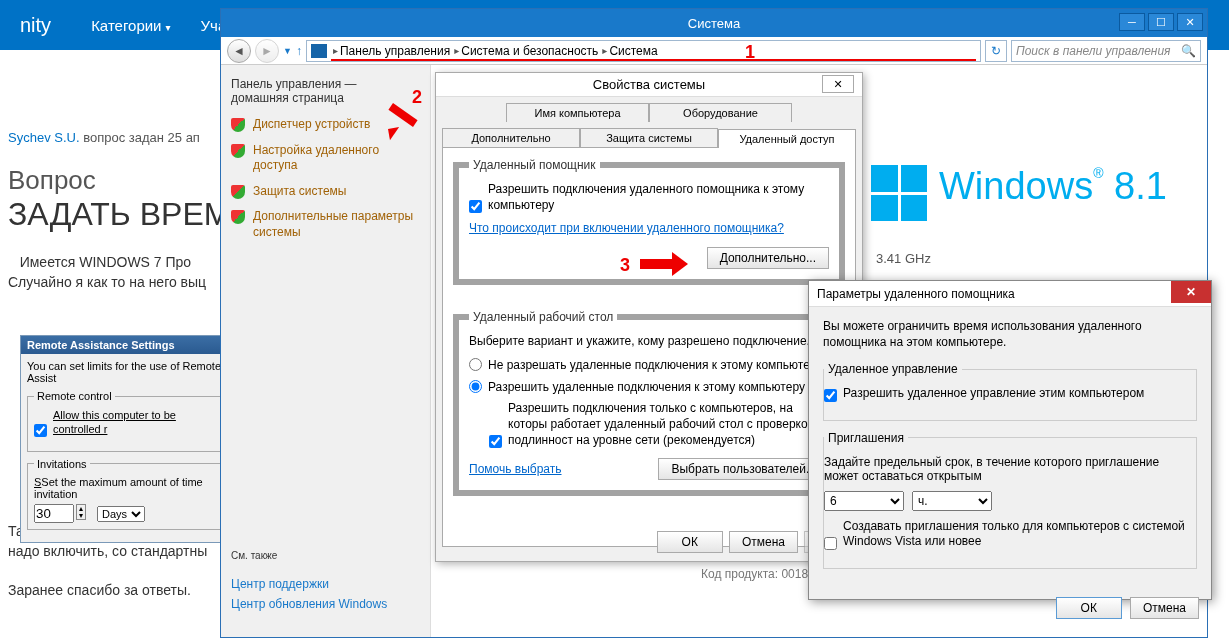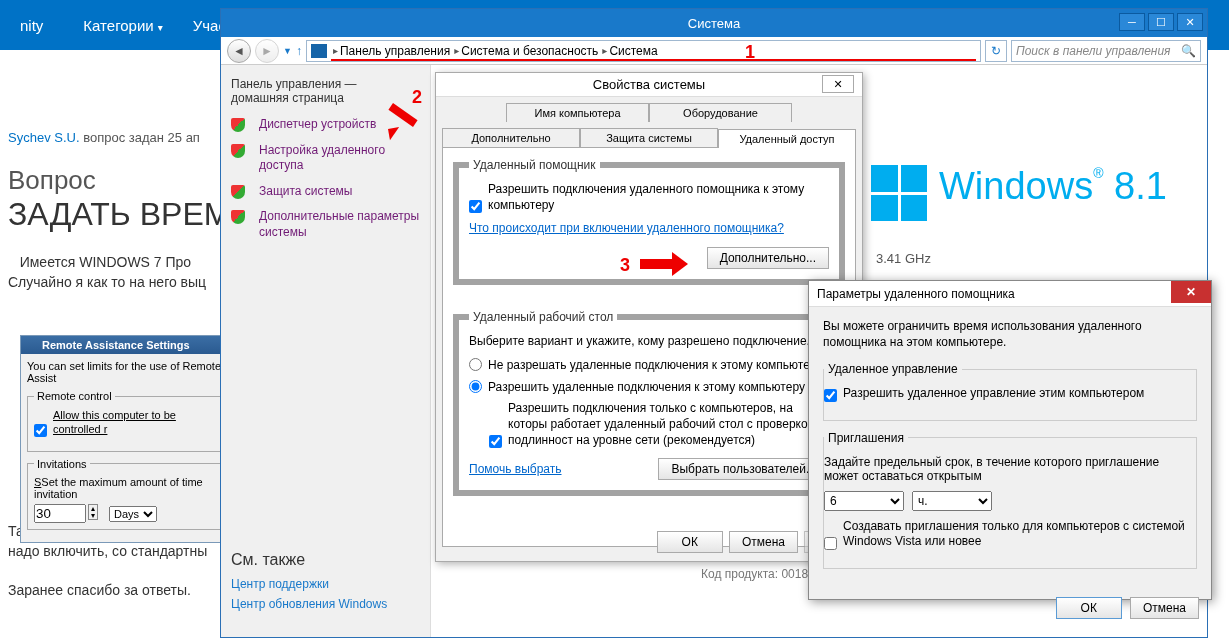--- a/index.html
+++ b/index.html
@@ -1,38 +1,38 @@
 <!DOCTYPE html>
 <html><head>
 <meta charset="utf-8">
 <style>
 * { box-sizing: border-box; margin: 0; padding: 0; font-family: "Segoe UI", Tahoma, sans-serif; }
 body { width: 1229px; height: 643px; position: relative; background: #fff; overflow: hidden; font-size: 12px; }
 
 
 .site-header { position: absolute; top: 0; left: 0; right: 0; height: 50px; background: #0072c6; color: #fff; display: flex; align-items: center; padding: 0 20px; font-size: 15px; }
-.site-header .brand { font-size: 15px; font-weight: 300; margin-right: 40px; }
+.site-header .brand { font-size: 20px; font-weight: 300; margin-right: 40px; }
 .site-header .nav-item { margin-right: 30px; cursor: pointer; text-align: center; }
 .site-header .chev { margin-left: 4px; font-size: 10px; }
 
 .site-body { position: absolute; top: 60px; left: 8px; right: 8px; }
 .site-author { color: #0072c6; margin: 70px 0 10px 0; font-size: 13px; }
 .site-author .meta { color: #555; }
 .site-q-label { font-size: 26px; font-weight: 300; color: #555; margin-top: 20px; }
 .site-q-title { font-size: 32px; font-weight: 300; color: #333; }
 .site-text { font-size: 14px; color: #333; margin-top: 20px; line-height: 1.4; }
 
 
 .ras { position: absolute; top: 335px; left: 20px; width: 210px; border: 1px solid #7a99b8; background: #f0f0f0; font-size: 11px; }
-.ras-title { background: linear-gradient(#3b6ea5,#2a5a90); color: #fff; padding: 3px 21px; font-weight: bold; font-size: 11px; }
+.ras-title { background: linear-gradient(#3b6ea5,#2a5a90); color: #fff; padding: 3px 6px; font-weight: bold; font-size: 11px; }
 .ras-body { padding: 6px; }
 .ras-body .note { margin-bottom: 6px; }
 .ras fieldset { border: 1px solid #aaa; margin-bottom: 6px; padding: 6px; }
 .ras legend { padding: 0 3px; }
-.ras input[type=text] { width: 52px; }
+.ras input[type=text] { width: 40px; }
 .ras select { font-size: 11px; }
 
 
 .win-system { position: absolute; top: 8px; left: 220px; width: 988px; height: 630px; border: 1px solid #2a6fb5; background: #fff; box-shadow: 0 0 0 1px #fff inset; }
 .win-system .titlebar { height: 28px; background: #1979ca; color: #fff; display: flex; align-items: center; position: relative; }
 .win-system .titlebar .title { position: absolute; left: 50%; transform: translateX(-50%); font-size: 13px; }
 .win-ctrl { position: absolute; right: 4px; top: 4px; display: flex; gap: 3px; }
 .win-ctrl span { width: 26px; height: 18px; background: #2a88d8; border: 1px solid #0a5aa0; display: flex; align-items: center; justify-content: center; color: #fff; font-size: 11px; cursor: pointer; }
 
 .addr-row { height: 28px; background: #fff; border-bottom: 1px solid #ccc; display: flex; align-items: center; padding: 0 6px; gap: 4px; }
@@ -41,25 +41,25 @@
 .addr-bar .crumb { margin-right: 2px; cursor: pointer; }
 .addr-bar .sep { color: #555; margin: 0 2px; font-size: 10px; }
 .addr-underline { position: absolute; left: 24px; right: 4px; top: 18px; height: 2px; background: #e00; }
 .refresh { width: 22px; height: 22px; border: 1px solid #a0b8d0; display: flex; align-items: center; justify-content: center; cursor: pointer; color: #1979ca; }
 .search-box { width: 190px; height: 22px; border: 1px solid #a0b8d0; display: flex; align-items: center; padding: 0 4px; color: #888; font-style: italic; font-size: 12px; position: relative; }
 .search-box .mag { position: absolute; right: 4px; color: #1979ca; font-style: normal; }
 
 .sys-body { display: flex; height: calc(100% - 56px); }
 .sys-left { width: 210px; background: #f0f0f0; border-right: 1px solid #ddd; padding: 12px 10px; font-size: 12px; position: relative; }
 .sys-left .home { color: #333; margin-bottom: 12px; }
-.sys-left .link { color: #701a75; display: flex; align-items: flex-start; gap: 14px; margin-bottom: 10px; cursor: pointer; line-height: 1.3; }
+.sys-left .link { color: #a16207; display: flex; align-items: flex-start; gap: 8px; margin-bottom: 10px; cursor: pointer; line-height: 1.3; }
 .sys-left .link .ico { width: 14px; height: 14px; background: radial-gradient(#59a,#247); border-radius: 50%; flex-shrink: 0; margin-top: 1px; position: relative; }
 .sys-left .link .ico.shield { border-radius: 2px 2px 50% 50%; background: linear-gradient(135deg,#e33 50%,#3a3 50%); }
 .sys-left .see-also { position: absolute; bottom: 20px; left: 10px; color: #333; }
-.sys-left .see-also .hdr { font-size: 16px; margin-bottom: 8px; }
+.sys-left .see-also .hdr { font-size: 10px; margin-bottom: 16px; }
 .sys-left .see-also .lnk { color: #1979ca; margin-bottom: 6px; cursor: pointer; font-size: 12px; }
 
 .annot-2 { position: absolute; top: 22px; right: 8px; color: #e00; font-size: 18px; font-weight: bold; }
 .arrow2 { position: absolute; top: 38px; right: 10px; width: 40px; height: 30px; }
 .arrow2::before { content: ""; position: absolute; width: 30px; height: 8px; background: #e00; top: 8px; left: 8px; transform: rotate(35deg); }
 .arrow2::after { content: ""; position: absolute; left: 0; top: 18px; border: 8px solid transparent; border-right-color: #e00; transform: rotate(35deg); }
 
 .sys-right { flex: 1; padding: 20px; font-size: 13px; color: #333; }
 .win-logo { display: flex; align-items: flex-start; gap: 12px; margin-top: 80px; margin-left: 420px; }
 .win-logo .tiles { width: 56px; height: 56px; display: grid; grid-template: 1fr 1fr/1fr 1fr; gap: 3px; }

